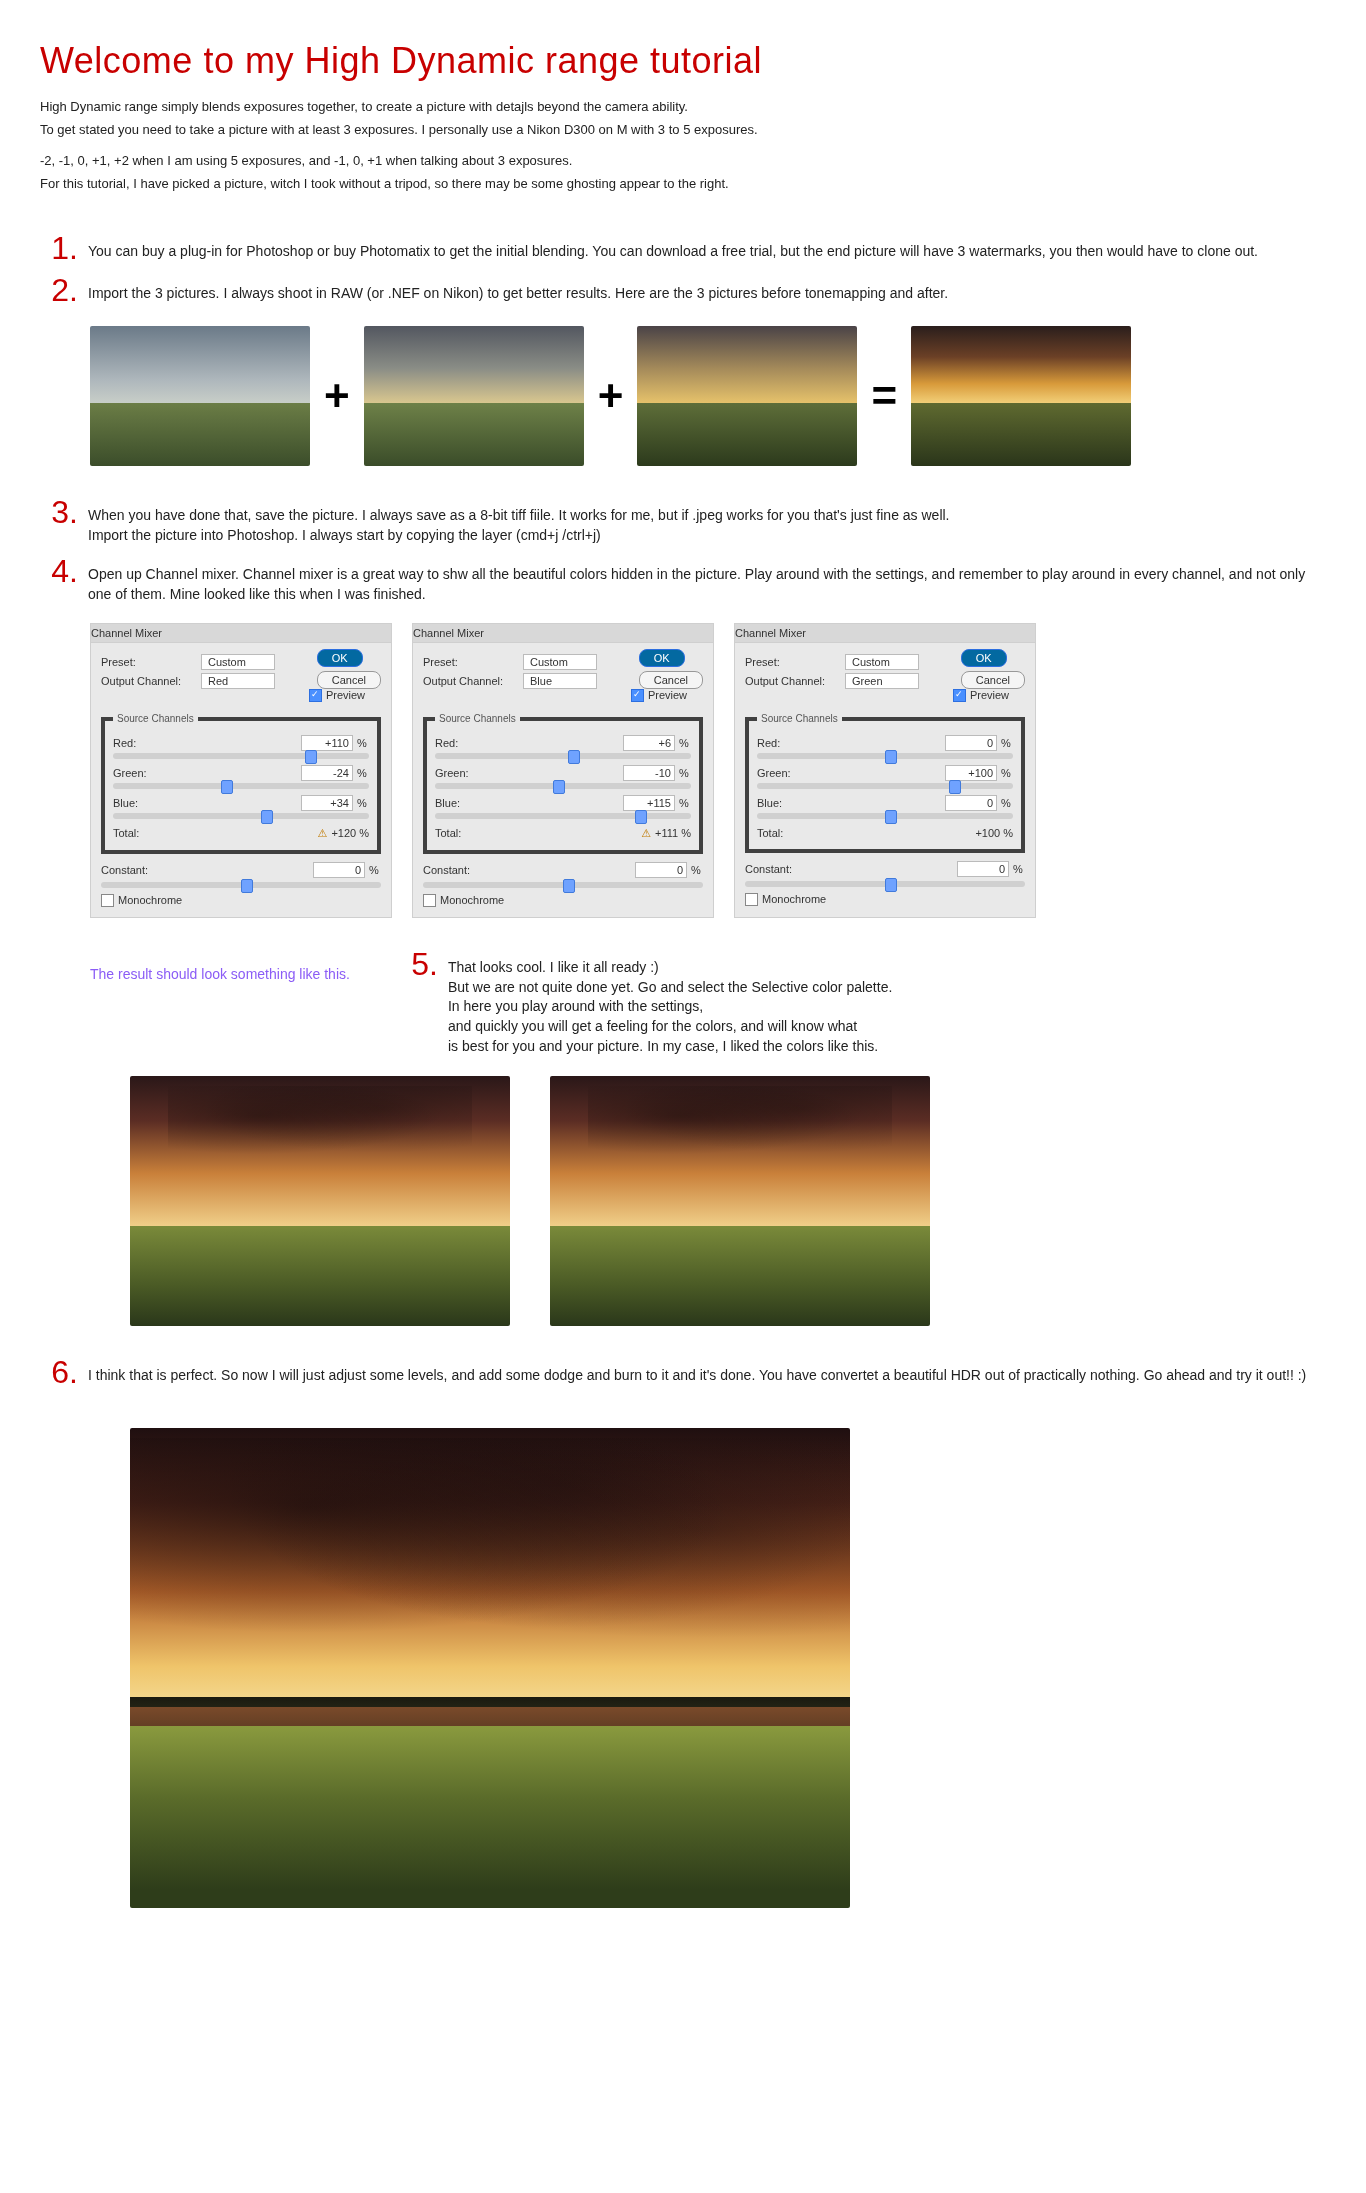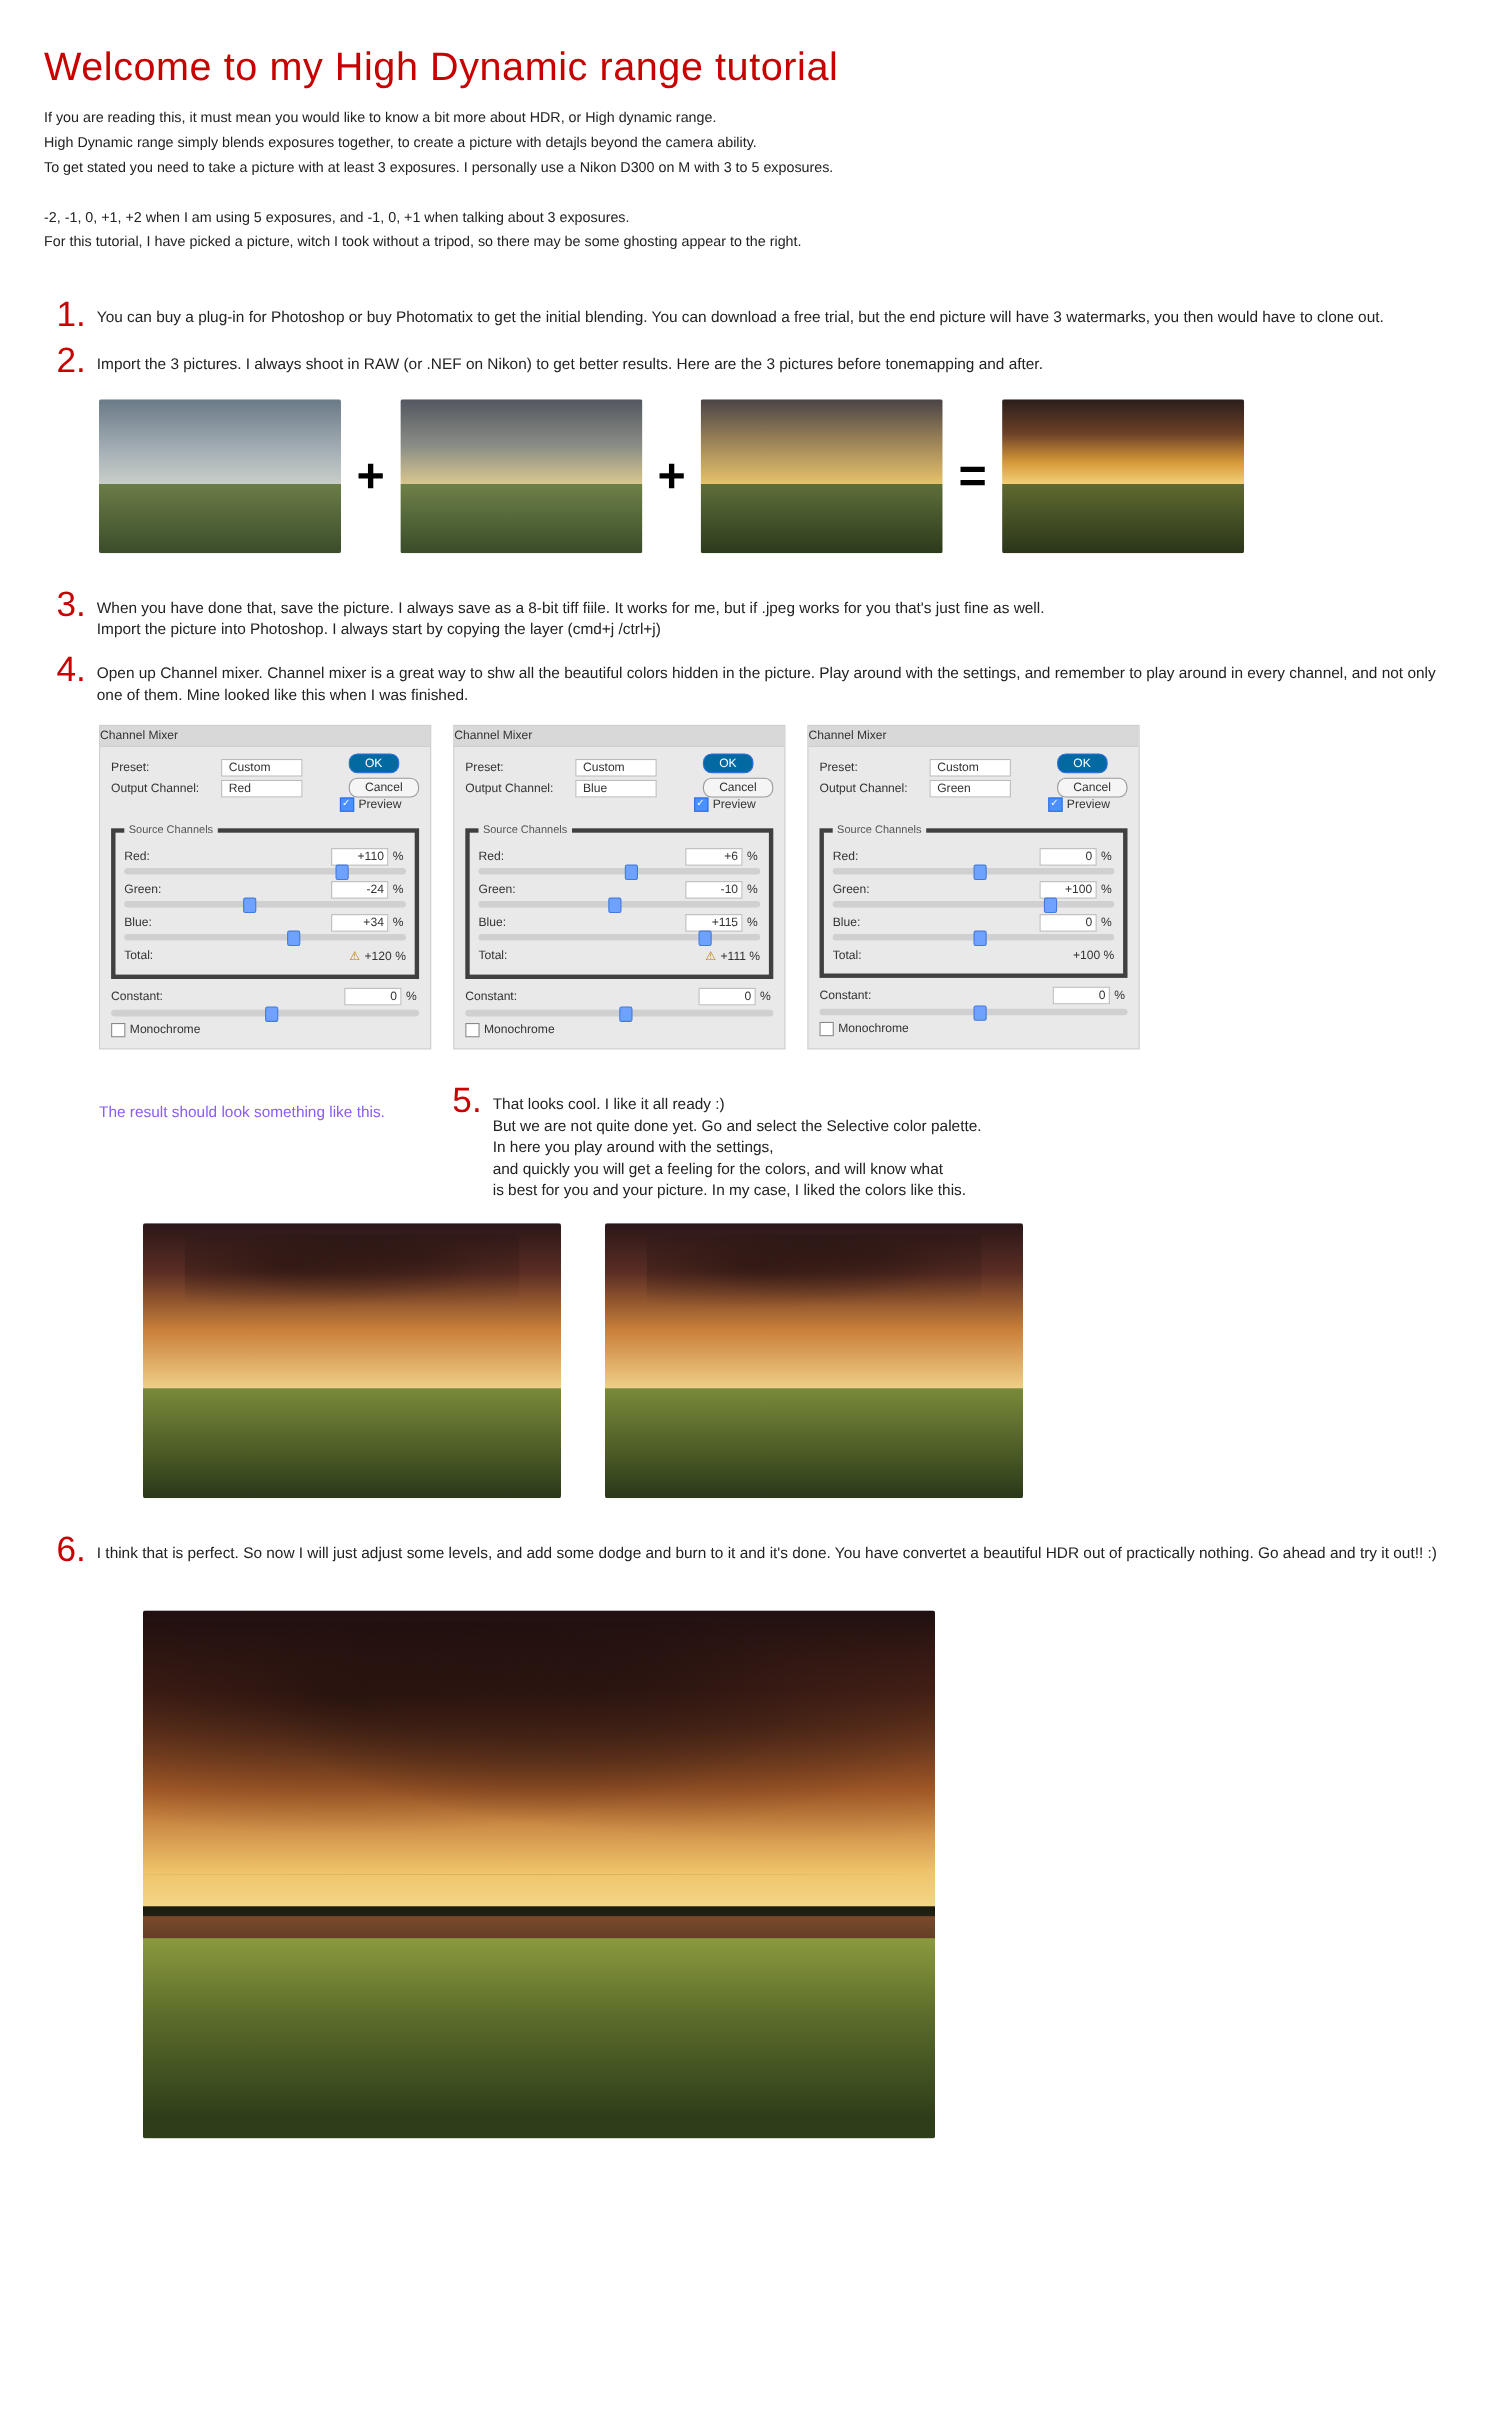--- a/index.html
+++ b/index.html
@@ -22,21 +22,21 @@
     margin: 0 0 16px 10px;
     letter-spacing: .5px;
   }
   .intro {
     font-size: 13px;
     line-height: 1.35;
     margin-left: 10px;
     color: #222;
   }
   .intro p { margin: 0 0 5px 0; }
-  .intro .block2 { margin-top: 28px; }
+  .intro .block2 { margin-top: 14px; }
 
   .steps { margin-top: 40px; }
   .step {
     display: flex;
     align-items: flex-start;
     margin: 10px 0 6px 0;
   }
   .step-num {
     color: #c80000;
     font-size: 32px;
@@ -197,21 +197,20 @@
   }
 </style>
 </head>
 <body>
 
 <div class="page">
 
   <h1 class="title">Welcome to my High Dynamic range tutorial</h1>
 
   <div class="intro">
-    <p>If you are reading this, it must mean you would like to know a bit more about HDR, or High dynamic range.</p>
     <p>High Dynamic range simply blends exposures together, to create a picture with detajls beyond the camera ability.</p>
     <p>To get stated you need to take a picture with at least 3 exposures. I personally use a Nikon D300 on M with 3 to 5 exposures.</p>
     <p class="block2">-2, -1, 0, +1, +2 when I am using 5 exposures, and -1, 0, +1 when talking about 3 exposures.</p>
     <p>For this tutorial, I have picked a picture, witch I took without a tripod, so there may be some ghosting appear to the right.</p>
   </div>
 
   <div class="steps">
 
     <div class="step">
       <div class="step-num">1</div>

